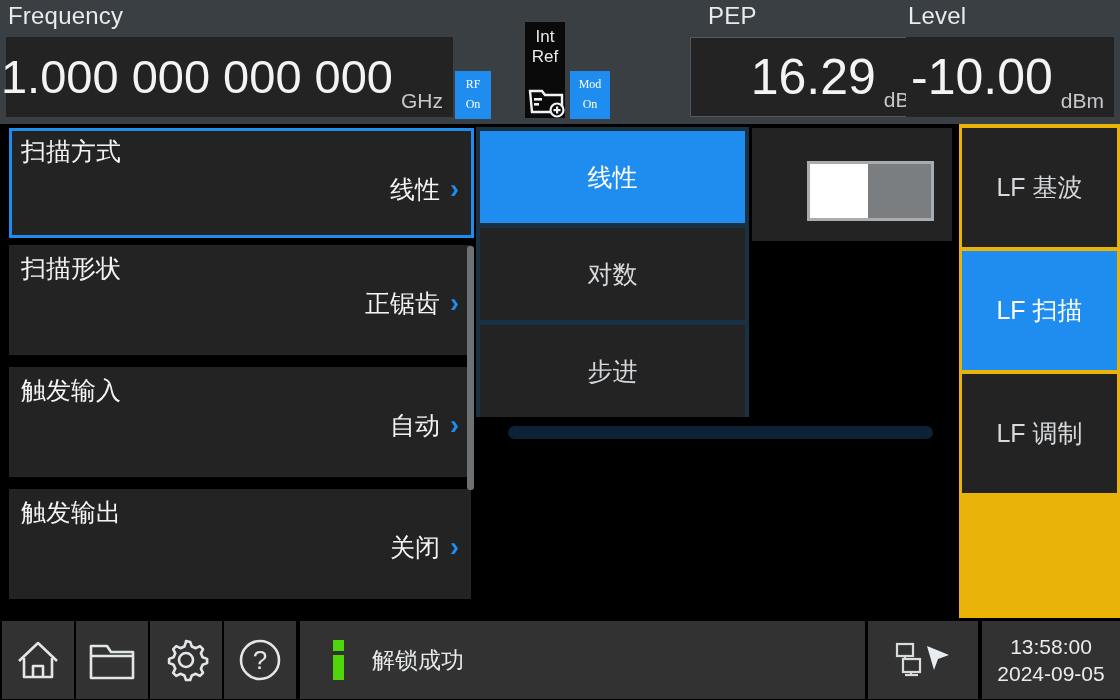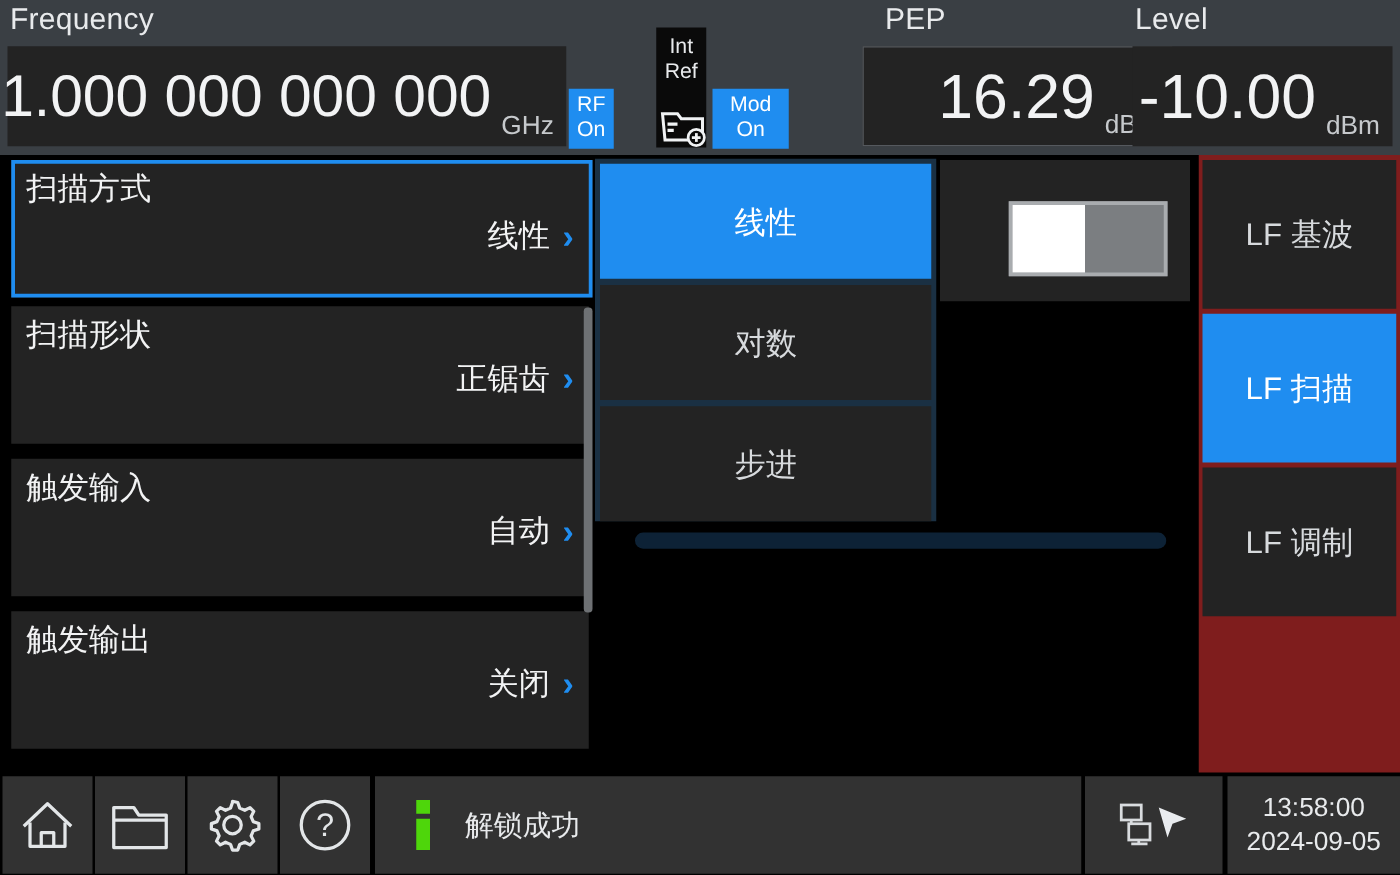--- a/index.html
+++ b/index.html
@@ -38,25 +38,25 @@
     white-space: nowrap; letter-spacing: 0px;
   }
   .freq-box .big-num { font-size: 47px; }
   .unit {
     color: #c6c9cc; font-size: 21px; line-height: 24px;
     margin-left: 8px; margin-right: 10px; padding-bottom: 4px; align-self: flex-end;
   }
 
   .badge {
     position: absolute; background: #1f8df0; color: #fff;
-    font-size: 17px; line-height: 20px; text-align: center;
-    padding: 3px 5px 5px 5px; width: 36px;
+    font-size: 12px; line-height: 20px; text-align: center;
+    padding: 3px 5px 5px 5px; width: 36px; font-family: Liberation Serif, serif;
   }
   .rf-badge  { left: 455px; top: 71px; }
-  .mod-badge { left: 570px; top: 71px; width: 61px; }
+  .mod-badge { left: 570px; top: 71px; width: 40px; }
 
   .intref-box {
     position: absolute; left: 525px; top: 22px; width: 40px; height: 96px;
     background: #0a0a0a; color: #e8eaec; font-size: 17px; line-height: 20px;
     text-align: center; padding-top: 5px;
   }
   .intref-box .ir-line { display: block; }
   .folder-add {
     position: absolute; left: 528px; top: 86px; width: 38px; height: 32px;
   }
@@ -121,21 +121,21 @@
     background: #7b7e81; border: 3px solid #a9acaf;
   }
   .toggle-knob {
     position: absolute; left: 0px; top: 0px; width: 58px; height: 54px;
     background: #ffffff;
   }
 
   
   .sidebar {
     position: absolute; left: 959px; top: 0px; width: 161px; height: 494px;
-    background: #7f1d1d; padding: 4px 3px;
+    background: #eab308; padding: 4px 3px;
   }
   .sb-item {
     width: 155px; height: 119px; background: #232323;
     color: #d7dadd; font-size: 25px;
     display: flex; align-items: center; justify-content: center;
     margin-bottom: 4px;
   }
   .sb-item.selected { background: #1f8df0; color: #ffffff; }
 
   

